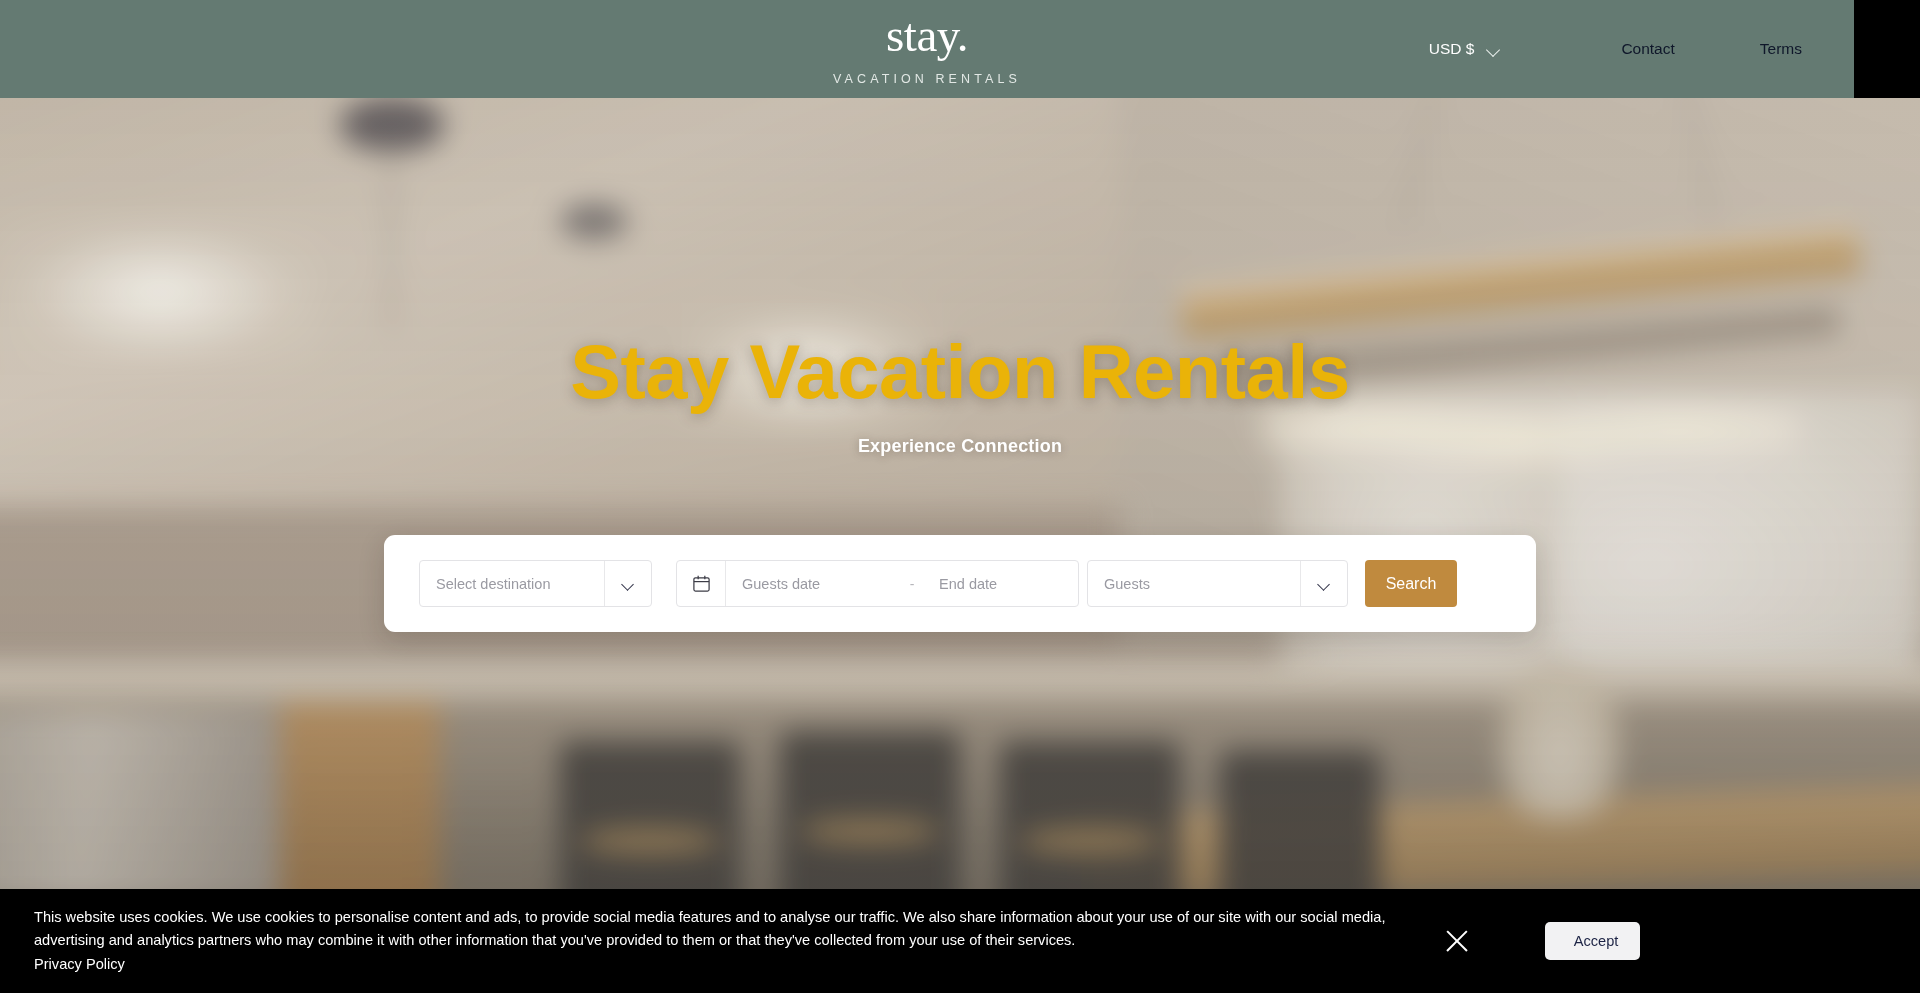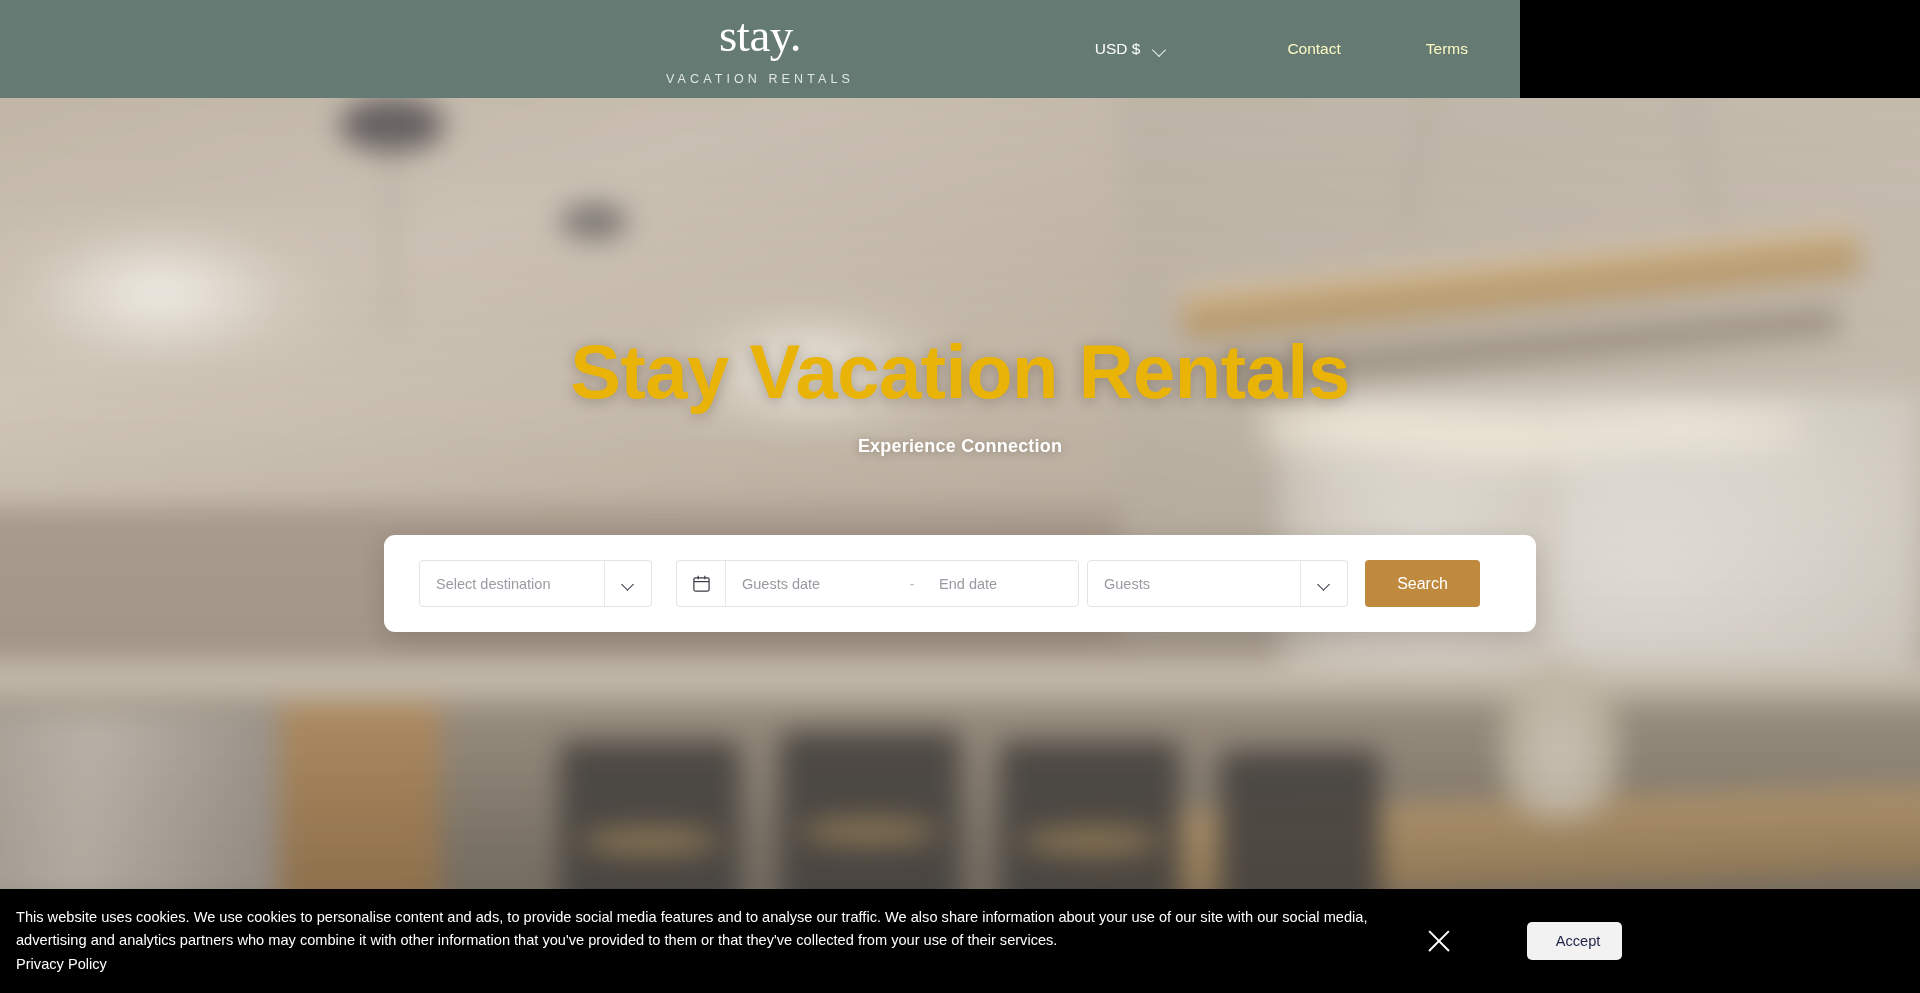--- a/index.html
+++ b/index.html
@@ -10,21 +10,21 @@
     overflow: hidden;
     font-family: "Liberation Sans", sans-serif;
     background: #000;
   }
 
   #page { position: relative; width: 1920px; height: 993px; overflow: hidden; }
 
   
   .header {
     position: absolute; top: 0; left: 0;
-    width: 1520px; height: 98px;
+    width: 1854px; height: 98px;
     background: #647a72;
     z-index: 40;
     padding-left: 48px;
   }
   .logo-block {
     position: absolute; left: 50%; top: 50%;
     transform: translate(-50%, -50%);
     text-align: center; line-height: 1;
     user-select: none;
   }
@@ -51,21 +51,21 @@
   .chev-down-white {
     width: 13px; height: 8px; position: relative; display: inline-block;
   }
   .chev-down-white::before {
     content: ""; position: absolute; left: 1px; top: 0;
     width: 9px; height: 9px;
     border-right: 1.6px solid #e8eeeb; border-bottom: 1.6px solid #e8eeeb;
     transform: rotate(45deg);
   }
   .nav-link {
-    color: #fef9c3; font-size: 15.5px; text-decoration: none;
+    color: #0f172a; font-size: 15.5px; text-decoration: none;
     cursor: pointer; padding: 8px 6px;
   }
   .nav-contact { margin-left: 95px; }
   .nav-terms { margin-left: 57px; }
 
   
   .hero {
     position: absolute; top: 98px; left: 0;
     width: 1920px; height: 895px;
     overflow: hidden;
@@ -256,37 +256,37 @@
     display: flex; align-items: center; justify-content: center;
     cursor: pointer;
   }
   .date-sep {
     display: flex; align-items: center; justify-content: center;
     width: 22px; flex: 0 0 22px;
     color: #b6b6bb; font-size: 14px;
   }
   .search-btn {
     margin-left: 17px;
-    width: 115px; height: 47px;
+    width: 92px; height: 47px;
     background: #c08a3e; color: #ffffff;
     border: none; border-radius: 4px;
     font-family: "Liberation Sans", sans-serif;
     font-size: 16px; cursor: pointer;
   }
 
   
   .cookie {
     position: absolute; left: 0; bottom: 0;
     width: 1920px; height: 104px;
     background: #000000;
     display: flex; align-items: center;
     z-index: 60;
   }
   .cookie-text {
-    margin-left: 16px; width: 1370px;
+    margin-left: 34px; width: 1370px;
     color: #ffffff; font-size: 14.6px; line-height: 23.5px;
   }
   .cookie-policy {
     display: block; color: #ffffff; font-size: 14.6px;
     text-decoration: none; cursor: pointer; line-height: 23.5px;
   }
   .cookie-close {
     margin-left: 36px;
     width: 34px; height: 34px; position: relative; cursor: pointer;
     flex: 0 0 34px;

